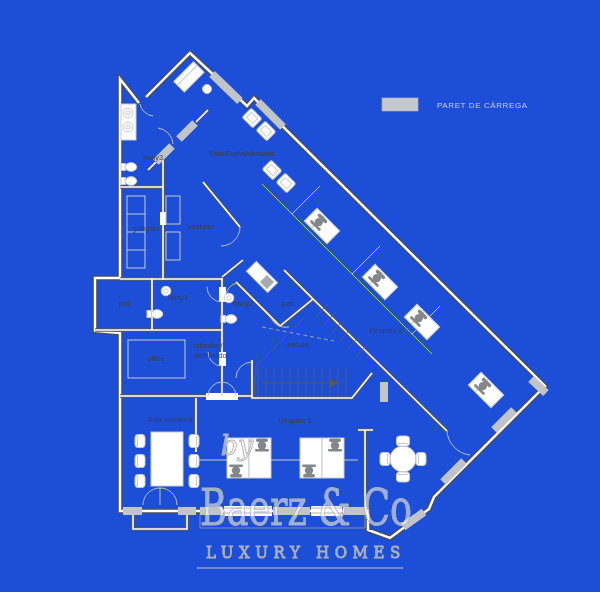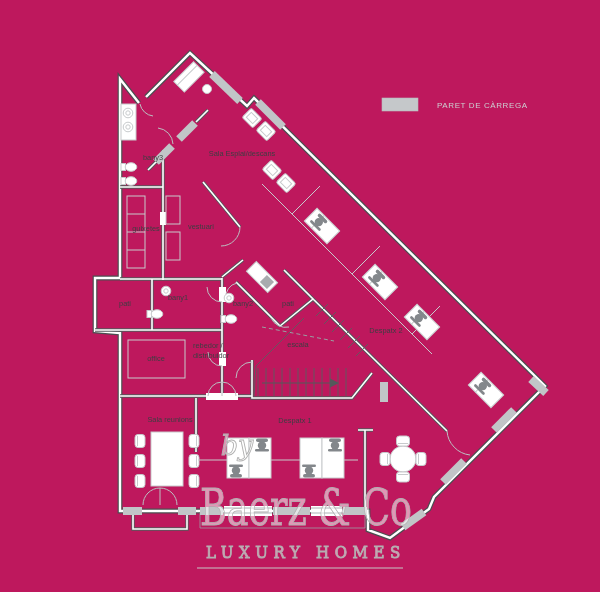--- a/index.html
+++ b/index.html
@@ -1,16 +1,16 @@
 <!DOCTYPE html>
 <html><head>
 <meta charset="utf-8">
 <style>
   html,body{margin:0;padding:0;background:#ffffff;}
-  #stage{position:relative;width:600px;height:592px;background:#be185d;overflow:hidden;
+  #stage{position:relative;width:600px;height:592px;background:#1d4ed8;overflow:hidden;
          font-family:"Liberation Sans",sans-serif;}
   svg{position:absolute;left:0;top:0;}
   .w  {stroke:#4b4e51;stroke-width:4.8;fill:none;stroke-linejoin:miter;}
   .wc {stroke:#ffffff;stroke-width:2.4;fill:none;stroke-linejoin:miter;}
   .v  {stroke:#55585b;stroke-width:3.4;fill:none;stroke-linejoin:miter;}
   .vc {stroke:#ffffff;stroke-width:1.6;fill:none;stroke-linejoin:miter;}
   .bb {stroke:#c1c5c7;stroke-width:8;}
   .f  {stroke:#c7cacc;fill:none;stroke-width:1;}
   .ff {stroke:#c7cacc;fill:#ffffff;stroke-width:1;}
   .dk {fill:#83878b;}

